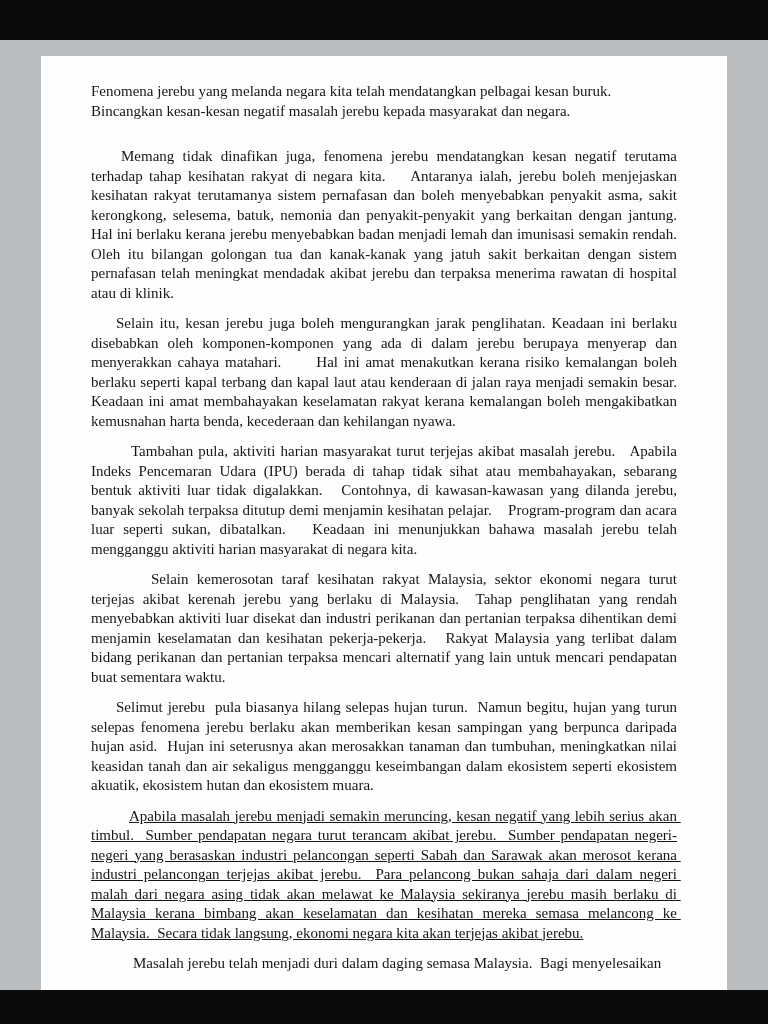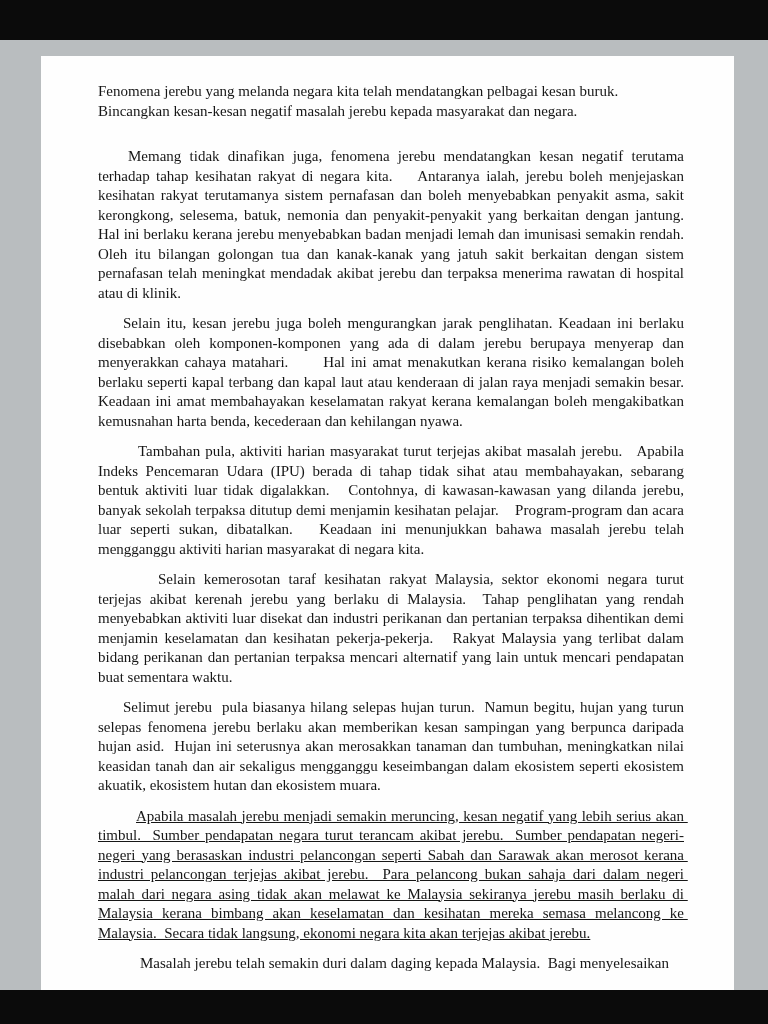--- a/index.html
+++ b/index.html
@@ -26,21 +26,20 @@
 
   .document-page {
     position: absolute;
     left: 41px;
     top: 56px;
     width: 686px;
     height: 934px;
     background: #fefefe;
     overflow: hidden;
     z-index: 1;
-    padding-left: 7px;
   }
   .page-content {
     padding: 26px 50px 0 50px;
     color: #161616;
   }
   .page-content p {
     margin: 0 0 11px 0;
     font-size: 15px;
     line-height: 19.5px;
     text-align: justify;
@@ -71,17 +70,17 @@
     <p class="body-para ind-25">Selain itu, kesan jerebu juga boleh mengurangkan jarak penglihatan. Keadaan ini berlaku disebabkan oleh komponen-komponen yang ada di dalam jerebu berupaya menyerap dan menyerakkan cahaya matahari.      Hal ini amat menakutkan kerana risiko kemalangan boleh berlaku seperti kapal terbang dan kapal laut atau kenderaan di jalan raya menjadi semakin besar.   Keadaan ini amat membahayakan keselamatan rakyat kerana kemalangan boleh mengakibatkan kemusnahan harta benda, kecederaan dan kehilangan nyawa.</p>
 
     <p class="body-para ind-40">Tambahan pula, aktiviti harian masyarakat turut terjejas akibat masalah jerebu.   Apabila Indeks Pencemaran Udara (IPU) berada di tahap tidak sihat atau membahayakan, sebarang bentuk aktiviti luar tidak digalakkan.   Contohnya, di kawasan-kawasan yang dilanda jerebu, banyak sekolah terpaksa ditutup demi menjamin kesihatan pelajar.    Program-program dan acara luar seperti sukan, dibatalkan.   Keadaan ini menunjukkan bahawa masalah jerebu telah mengganggu aktiviti harian masyarakat di negara kita.</p>
 
     <p class="body-para ind-60">Selain kemerosotan taraf kesihatan rakyat Malaysia, sektor ekonomi negara turut terjejas akibat kerenah jerebu yang berlaku di Malaysia.  Tahap penglihatan yang rendah menyebabkan aktiviti luar disekat dan industri perikanan dan pertanian terpaksa dihentikan demi menjamin keselamatan dan kesihatan pekerja-pekerja.   Rakyat Malaysia yang terlibat dalam bidang perikanan dan pertanian terpaksa mencari alternatif yang lain untuk mencari pendapatan buat sementara waktu.</p>
 
     <p class="body-para ind-25">Selimut jerebu  pula biasanya hilang selepas hujan turun.  Namun begitu, hujan yang turun selepas fenomena jerebu berlaku akan memberikan kesan sampingan yang berpunca daripada hujan asid.  Hujan ini seterusnya akan merosakkan tanaman dan tumbuhan, meningkatkan nilai keasidan tanah dan air sekaligus mengganggu keseimbangan dalam ekosistem seperti ekosistem akuatik, ekosistem hutan dan ekosistem muara.</p>
 
     <p class="body-para ind-38">Apabila masalah jerebu menjadi semakin meruncing, kesan negatif yang lebih serius akan timbul.  Sumber pendapatan negara turut terancam akibat jerebu.  Sumber pendapatan negeri-negeri yang berasaskan industri pelancongan seperti Sabah dan Sarawak akan merosot kerana industri pelancongan terjejas akibat jerebu.  Para pelancong bukan sahaja dari dalam negeri malah dari negara asing tidak akan melawat ke Malaysia sekiranya jerebu masih berlaku di Malaysia kerana bimbang akan keselamatan dan kesihatan mereka semasa melancong ke Malaysia.  Secara tidak langsung, ekonomi negara kita akan terjejas akibat jerebu.</p>
 
-    <p class="body-para ind-42">Masalah jerebu telah semakin duri dalam daging kepada Malaysia.  Bagi menyelesaikan</p>
+    <p class="body-para ind-42">Masalah jerebu telah menjadi duri dalam daging semasa Malaysia.  Bagi menyelesaikan</p>
   </div>
 </div>
 
 <div class="viewer-bar bottom"></div>
 
 </body></html>

